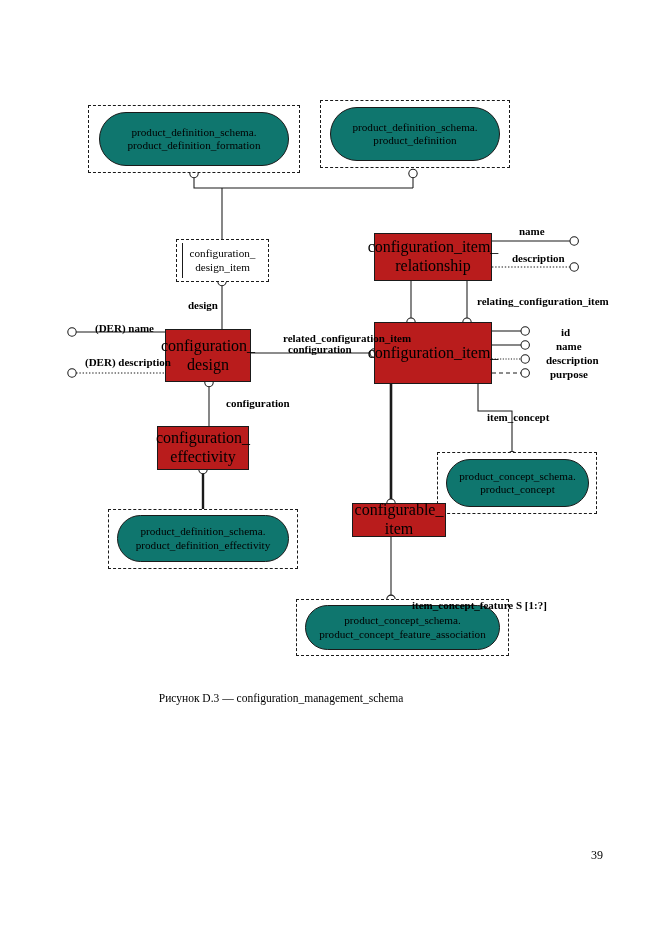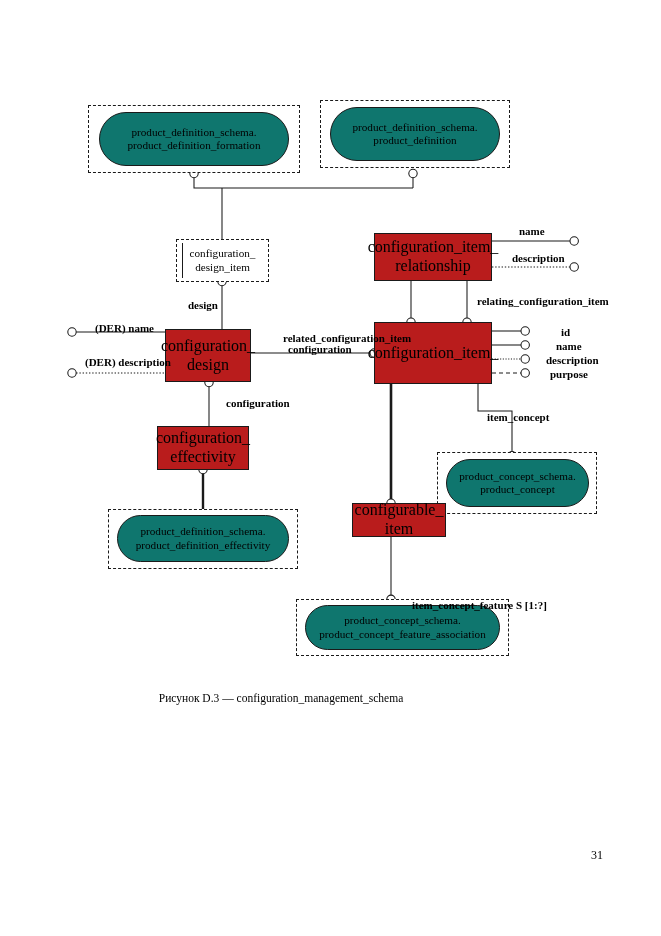--- a/index.html
+++ b/index.html
@@ -289,15 +289,15 @@
 
   <div class="lbl" style="left:519px; top:226px;">name</div>
   <div class="lbl" style="left:512px; top:253px;">description</div>
 
   <div class="lbl" style="left:561px; top:327px;">id</div>
   <div class="lbl" style="left:556px; top:341px;">name</div>
   <div class="lbl" style="left:546px; top:355px;">description</div>
   <div class="lbl" style="left:550px; top:369px;">purpose</div>
 
   <div class="caption">Рисунок D.3 — configuration_management_schema</div>
-  <div class="pagenum">31</div>
+  <div class="pagenum">39</div>
 
 </div>
 
 </body></html>

